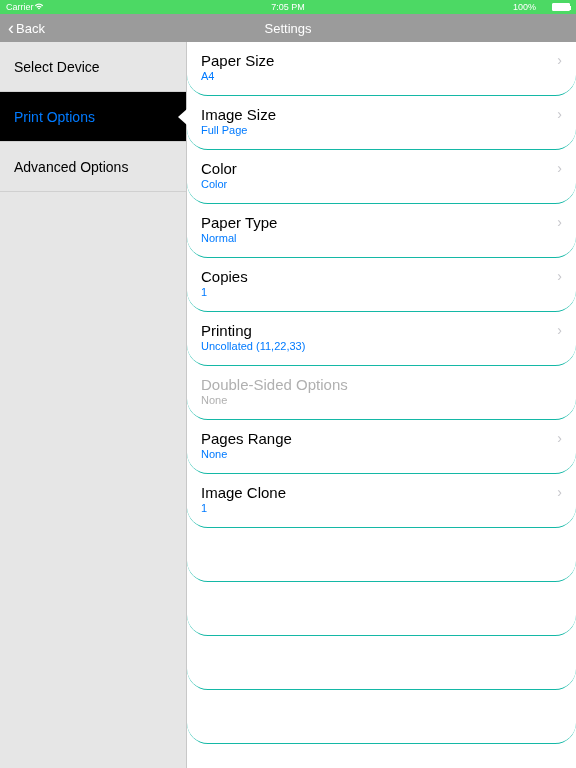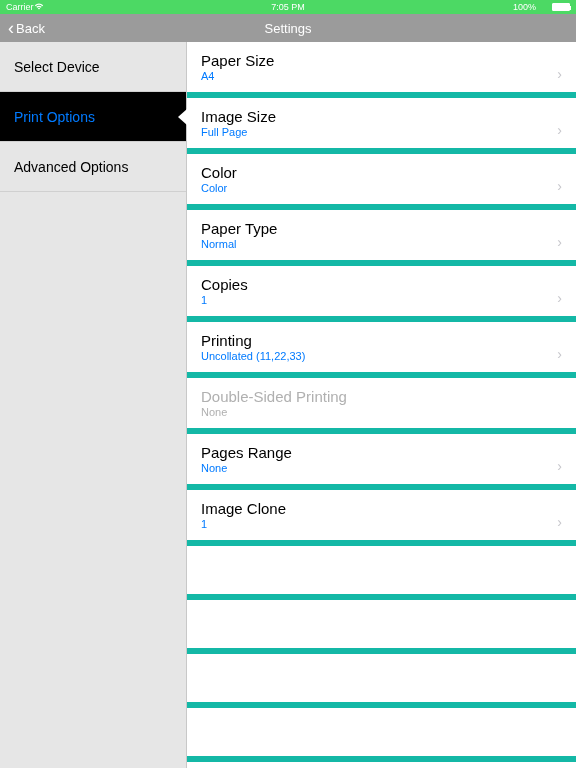--- a/index.html
+++ b/index.html
@@ -14,21 +14,21 @@
     .nav-bar { height: 28px; background: #9b9b9b; display: flex; align-items: center; position: relative; color: #fff; }
     .back-btn { display: flex; align-items: center; padding: 0 8px; font-size: 13px; cursor: pointer; }
     .back-chevron { font-size: 18px; font-weight: 200; margin-right: 2px; }
     .nav-title { position: absolute; left: 50%; transform: translateX(-50%); font-size: 13px; font-weight: 500; text-align: center; }
     .content { display: flex; height: calc(768px - 14px - 28px); }
     .sidebar { width: 187px; background: #e6e6e6; border-right: 1px solid #c8c8c8; }
     .sidebar-item { height: 50px; display: flex; align-items: center; padding: 0 14px; font-size: 14px; color: #000; border-bottom: 1px solid #d0d0d0; cursor: pointer; position: relative; }
     .sidebar-item.active { color: #007aff; background: #000000; }
     .sidebar-item.active::after { content: ''; position: absolute; right: -1px; top: 50%; transform: translateY(-50%); width: 0; height: 0; border-top: 8px solid transparent; border-bottom: 8px solid transparent; border-right: 9px solid #fff; }
     .detail { flex: 1; background: #fff; overflow-y: auto; }
-    .detail-item { display: flex; align-items: flex-end; padding: 10px 14px; border-bottom: 6px solid #14b8a6; min-height: 54px; cursor: pointer; }
+    .detail-item { display: flex; align-items: flex-start; padding: 10px 14px; border-bottom: 1px solid #14b8a6; min-height: 54px; cursor: pointer; border-radius: 21px; }
     .detail-item.disabled { cursor: default; }
     .detail-text { flex: 1; }
     .detail-label { font-size: 15px; color: #000; }
     .detail-item.disabled .detail-label { color: #b0b0b0; }
     .detail-value { font-size: 11px; color: #007aff; margin-top: 1px; }
     .detail-item.disabled .detail-value { color: #b0b0b0; }
     .chevron { color: #c7c7cc; font-size: 14px; font-weight: 300; margin-left: 8px; }
     .detail-item.empty { height: 54px; cursor: default; }
   </style>
 </head>
@@ -108,21 +108,21 @@
       </div>
       <div class="detail-item">
         <div class="detail-text">
           <div class="detail-label">Printing</div>
           <div class="detail-value">Uncollated (11,22,33)</div>
         </div>
         <div class="chevron">›</div>
       </div>
       <div class="detail-item disabled">
         <div class="detail-text">
-          <div class="detail-label">Double-Sided Printing</div>
+          <div class="detail-label">Double-Sided Options</div>
           <div class="detail-value">None</div>
         </div>
       </div>
       <div class="detail-item">
         <div class="detail-text">
           <div class="detail-label">Pages Range</div>
           <div class="detail-value">None</div>
         </div>
         <div class="chevron">›</div>
       </div>

